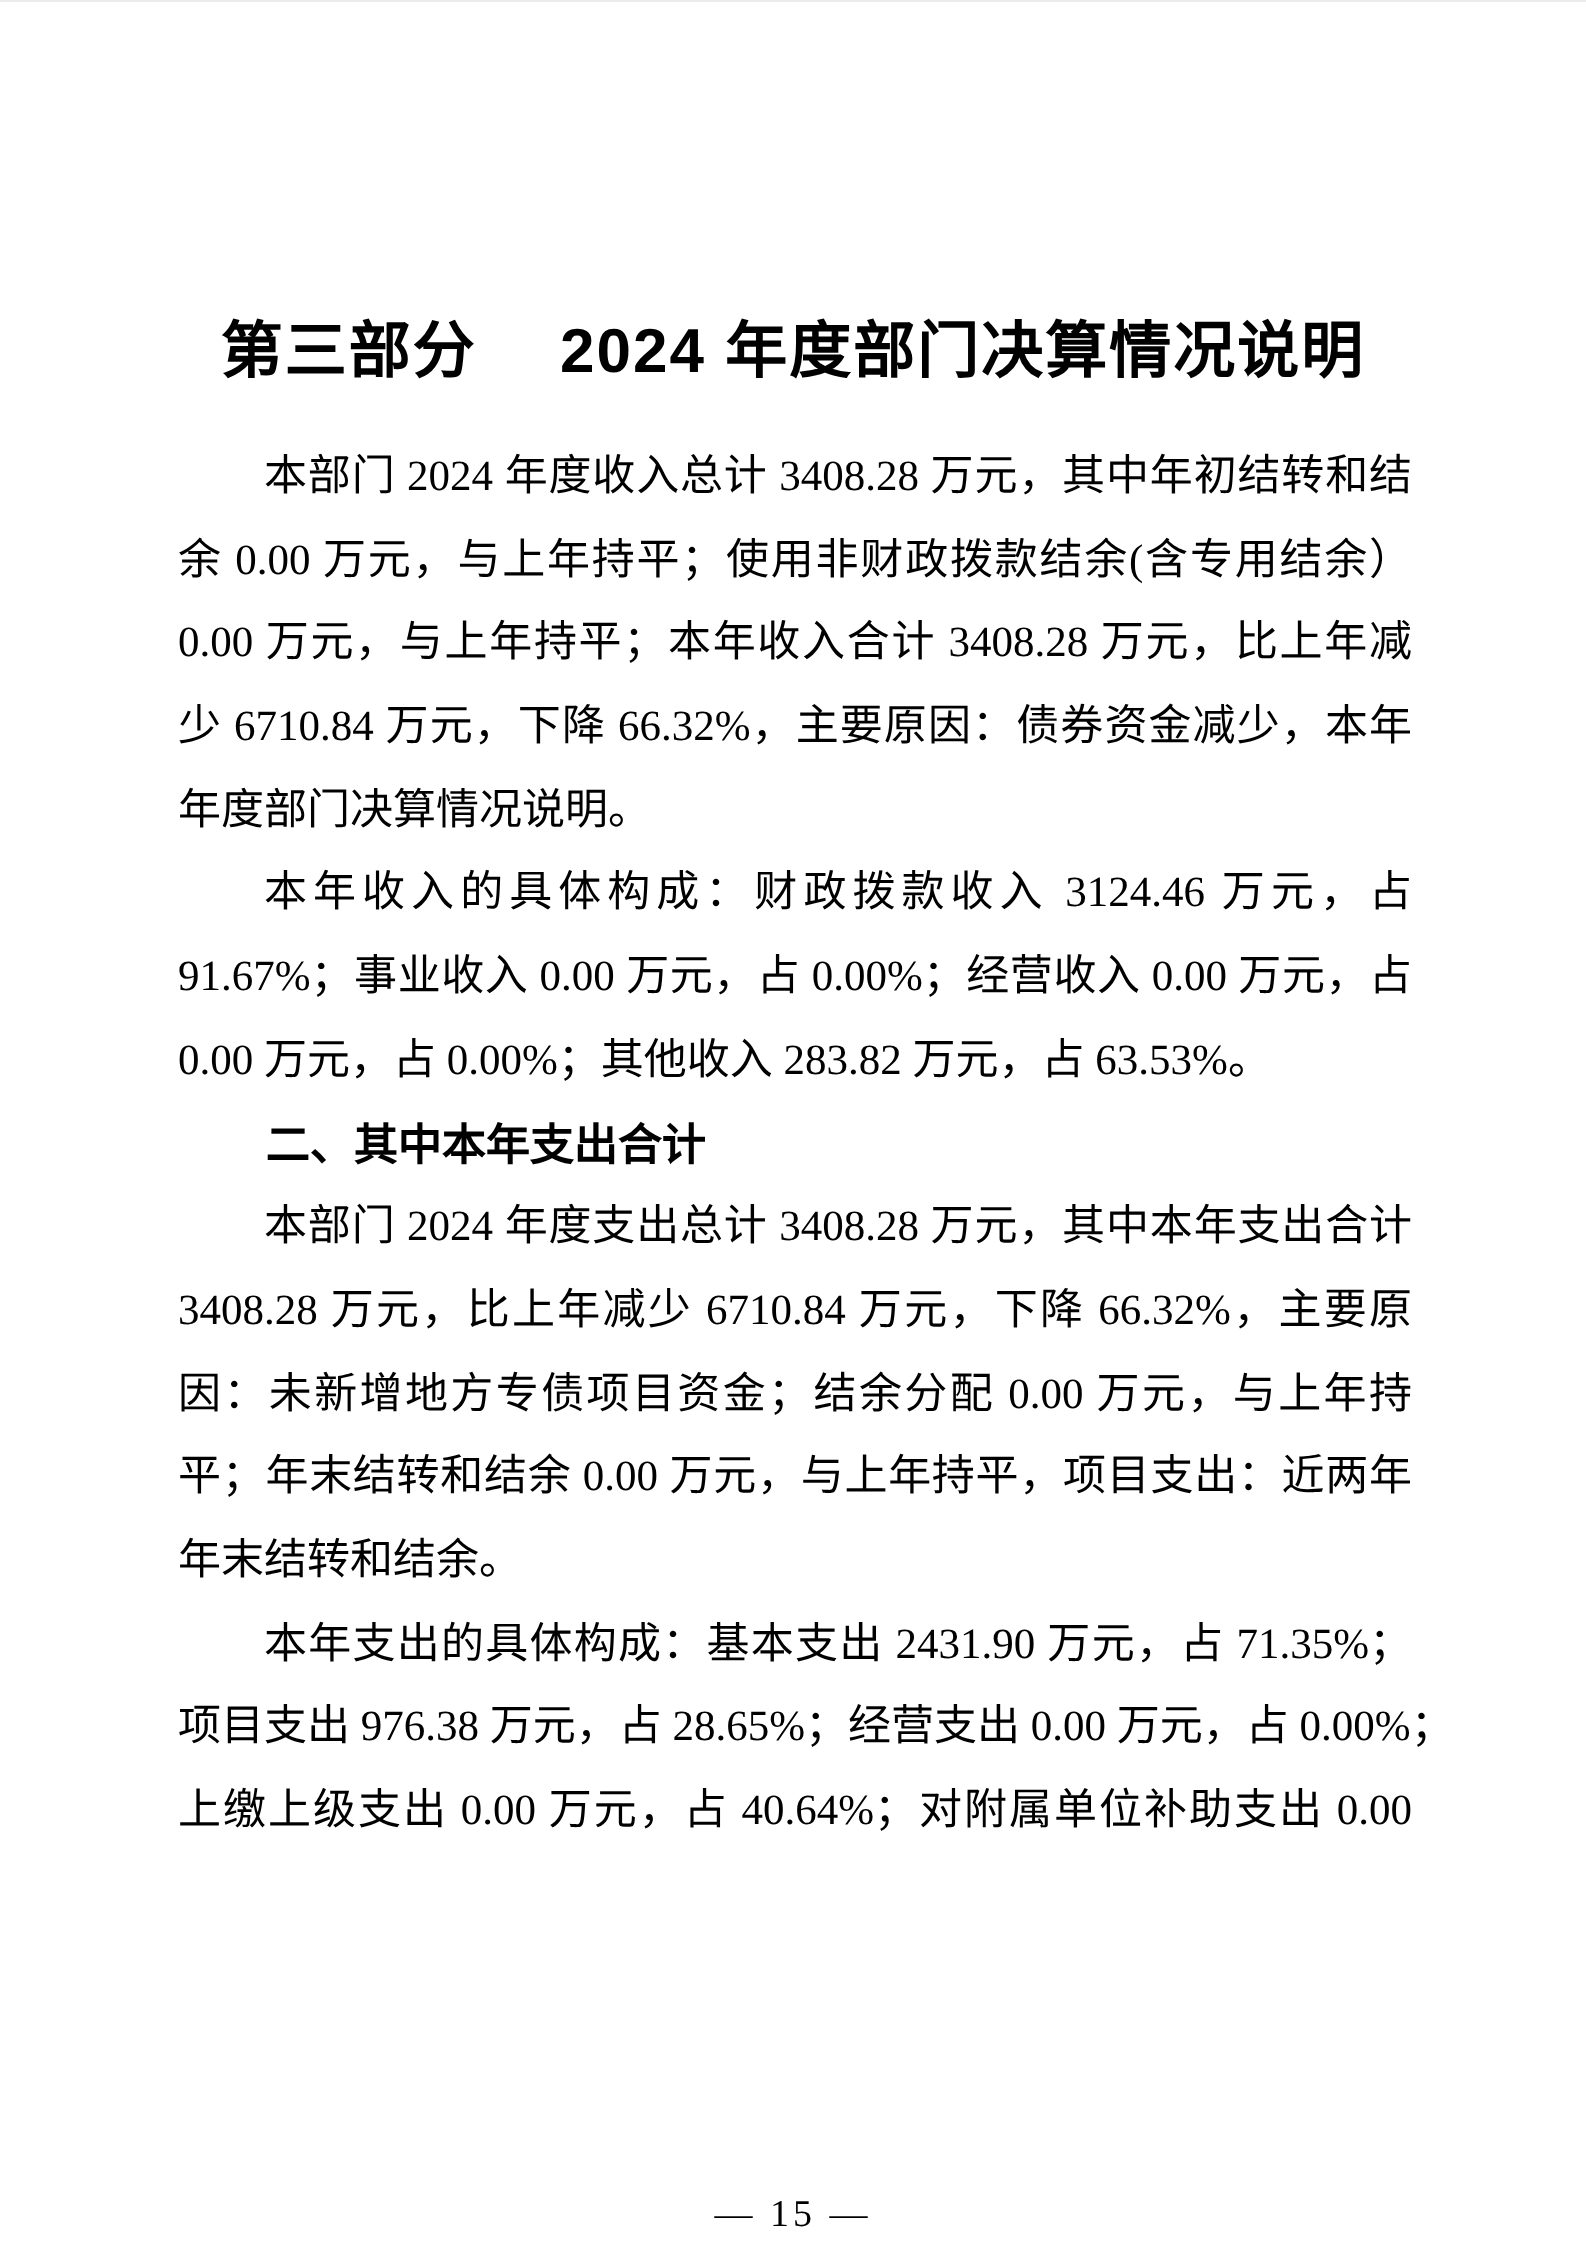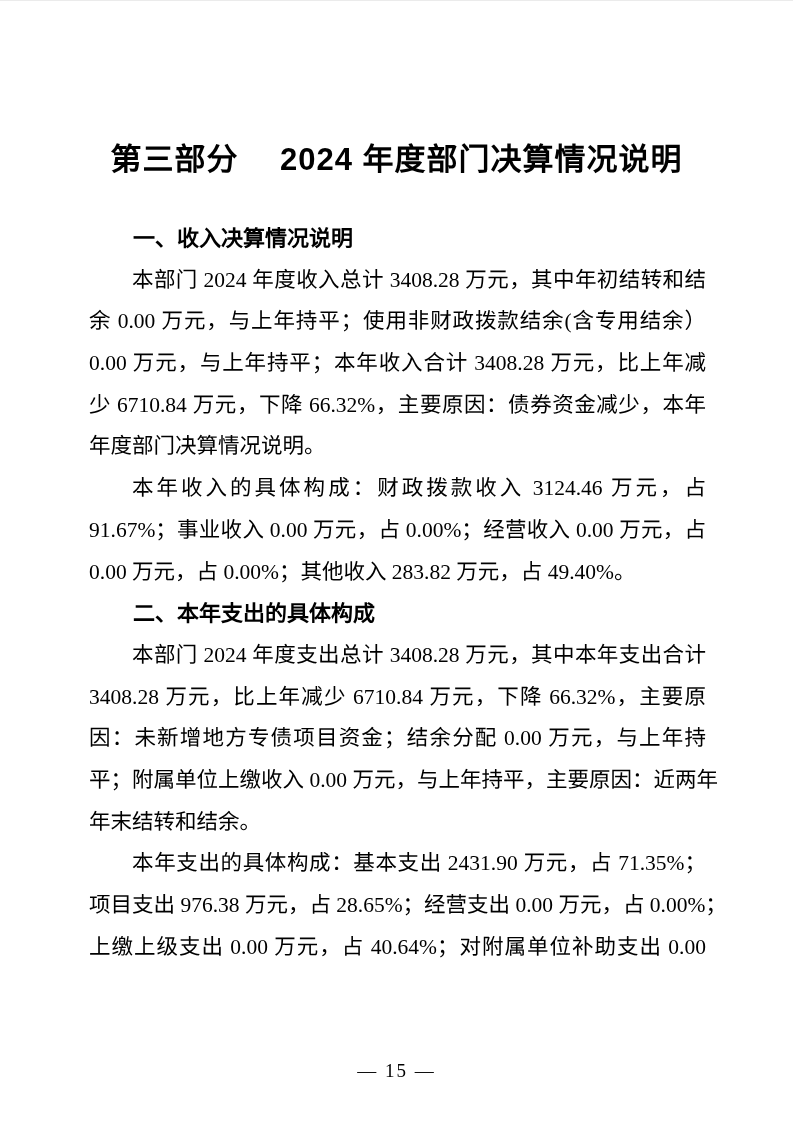--- a/index.html
+++ b/index.html
@@ -15,21 +15,21 @@
     color: #000000;
     overflow: hidden;
     border-top: 1px solid #ebebeb;
     box-sizing: border-box;
   }
   .doc-title {
     position: absolute;
     top: 133px;
     left: 0;
     right: 0;
-    margin: 0;
+    margin: 16px;
     text-align: center;
     font-family: "Liberation Sans", "DejaVu Sans", sans-serif;
     font-weight: 700;
     font-size: 31px;
     letter-spacing: 1px;
     white-space: pre;
   }
   .content {
     position: absolute;
     top: 217px;
@@ -54,50 +54,49 @@
   }
   .row.heading {
     font-family: "Liberation Sans", "DejaVu Sans", sans-serif;
     font-weight: 700;
     font-size: 22px;
     text-align-last: left;
     text-indent: 2em;
   }
   .page-footer {
     position: absolute;
-    top: 1059px;
+    top: 1096px;
     left: 0;
     right: 0;
     text-align: center;
     font-family: "Liberation Serif", "DejaVu Serif", serif;
     font-size: 19px;
     letter-spacing: 2px;
   }
 </style>
 </head>
 <body>
 
 <div class="page">
   <h1 class="doc-title">第三部分　 2024 年度部门决算情况说明</h1>
 
   <div class="content" id="content">
-      <div class="row heading">一、收入决算情况说明</div>
       <div class="row para-start">本部门 2024 年度收入总计 3408.28 万元，其中年初结转和结</div>
       <div class="row">余 0.00 万元，与上年持平；使用非财政拨款结余(含专用结余）</div>
       <div class="row">0.00 万元，与上年持平；本年收入合计 3408.28 万元，比上年减</div>
       <div class="row">少 6710.84 万元，下降 66.32%，主要原因：债券资金减少，本年</div>
       <div class="row para-end">年度部门决算情况说明。</div>
       <div class="row para-start">本年收入的具体构成：财政拨款收入 3124.46 万元，占</div>
       <div class="row">91.67%；事业收入 0.00 万元，占 0.00%；经营收入 0.00 万元，占</div>
-      <div class="row para-end">0.00 万元，占 0.00%；其他收入 283.82 万元，占 49.40%。</div>
-      <div class="row heading">二、本年支出的具体构成</div>
+      <div class="row para-end">0.00 万元，占 0.00%；其他收入 283.82 万元，占 63.53%。</div>
+      <div class="row heading">二、其中本年支出合计</div>
       <div class="row para-start">本部门 2024 年度支出总计 3408.28 万元，其中本年支出合计</div>
       <div class="row">3408.28 万元，比上年减少 6710.84 万元，下降 66.32%，主要原</div>
       <div class="row">因：未新增地方专债项目资金；结余分配 0.00 万元，与上年持</div>
-      <div class="row">平；附属单位上缴收入 0.00 万元，与上年持平，主要原因：近两年</div>
+      <div class="row">平；年末结转和结余 0.00 万元，与上年持平，项目支出：近两年</div>
       <div class="row para-end">年末结转和结余。</div>
       <div class="row para-start">本年支出的具体构成：基本支出 2431.90 万元，占 71.35%；</div>
       <div class="row">项目支出 976.38 万元，占 28.65%；经营支出 0.00 万元，占 0.00%；</div>
       <div class="row">上缴上级支出 0.00 万元，占 40.64%；对附属单位补助支出 0.00</div>
     </div>
 
   <div class="page-footer">— 15 —</div>
 </div>
 
 </body></html>

